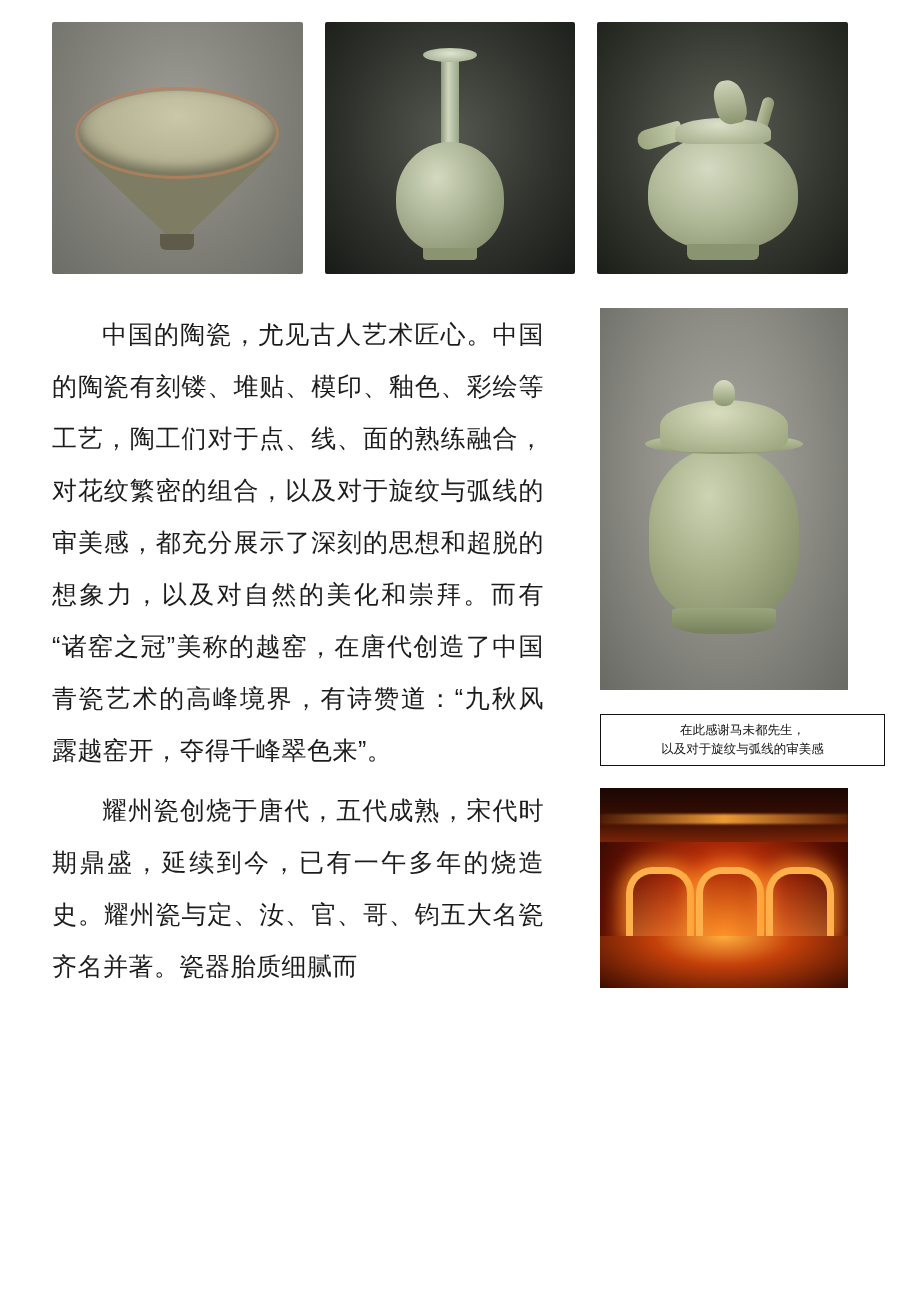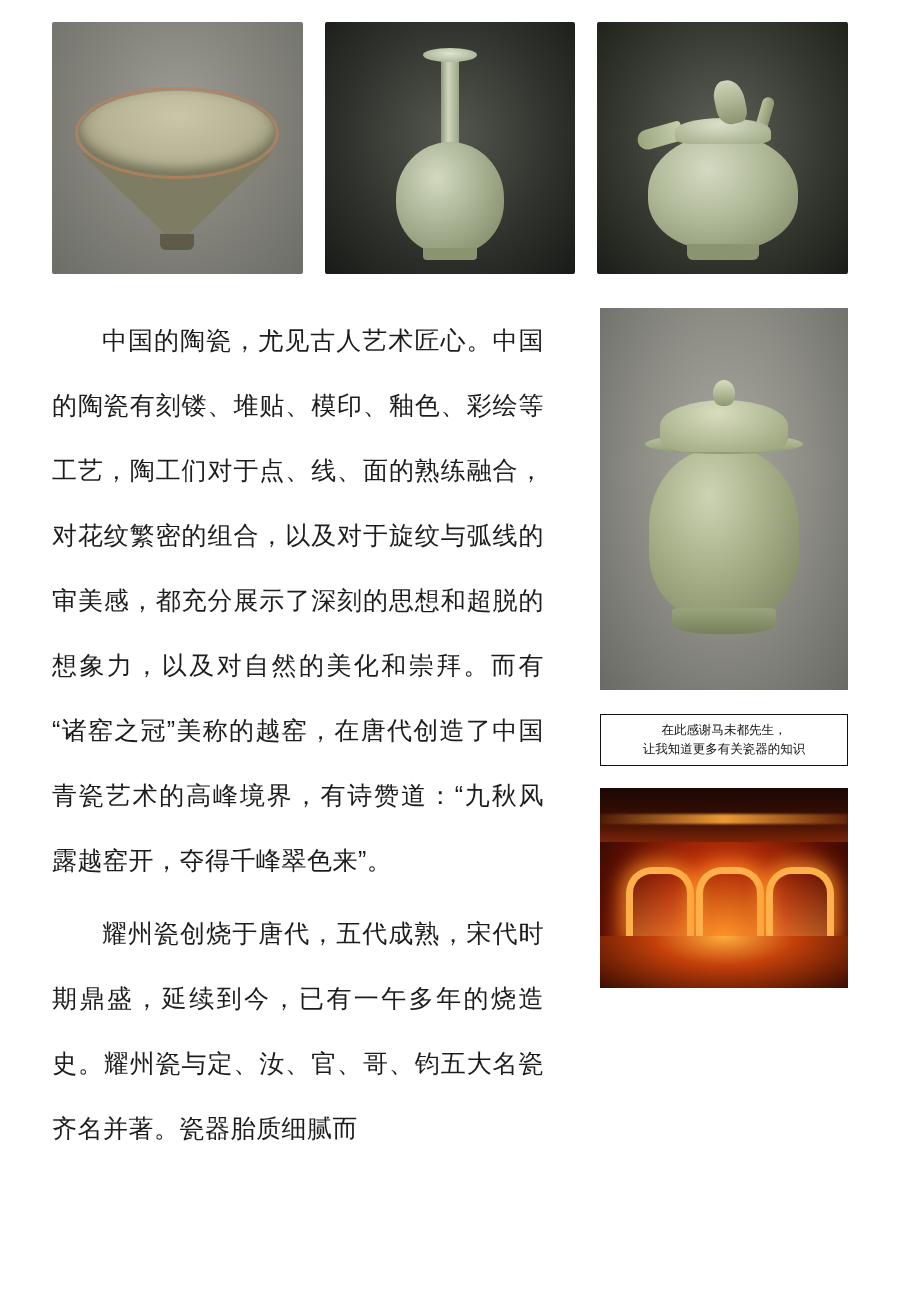--- a/index.html
+++ b/index.html
@@ -206,29 +206,28 @@
     float: left;
   }
   .col-right {
     width: 248px;
     float: right;
   }
 
   p.body-text {
     margin: 0 0 0 0;
     font-size: 25px;
-    line-height: 65px;
+    line-height: 52px;
     letter-spacing: 0.5px;
     text-align: justify;
     text-justify: inter-ideograph;
     color: #1c1c1c;
   }
   p.body-text + p.body-text {
     margin-top: 8px;
-    font-family: Liberation Serif, serif;
   }
   .indent { text-indent: 2em; }
 
   
   .photo-jar {
     width: 248px;
     height: 382px;
     position: relative;
     overflow: hidden;
     background: radial-gradient(ellipse at 50% 42%, #a9a9a2 0%, #8c8c85 50%, #6a6a65 100%);
@@ -279,21 +278,21 @@
     top: 300px;
     transform: translateX(-50%);
     width: 104px;
     height: 26px;
     border-radius: 10% 10% 40% 40%;
     background: linear-gradient(180deg,#9aa47d,#76805a);
   }
 
   .credit-box {
     margin-top: 24px;
-    width: 248px;
+    width: 285px;
     box-sizing: border-box;
     border: 1px solid #111;
     padding: 6px 8px;
     font-size: 12.5px;
     line-height: 19px;
     text-align: center;
     color: #111;
   }
 
   .photo-kiln {
@@ -384,21 +383,21 @@
       <div class="photo-jar">
         <div class="jar-body"></div>
         <div class="jar-flange"></div>
         <div class="jar-lid"></div>
         <div class="jar-knob"></div>
         <div class="jar-foot"></div>
       </div>
 
       <div class="credit-box">
         <div>在此感谢马未都先生，</div>
-        <div>让我知道更多有关瓷器的知识</div>
+        <div>以及对于旋纹与弧线的审美感</div>
       </div>
 
       <div class="photo-kiln">
         <div class="kiln-top"></div>
         <div class="kiln-beam"></div>
         <div class="kiln-arch a1"></div>
         <div class="kiln-arch a2"></div>
         <div class="kiln-arch a3"></div>
         <div class="kiln-floor"></div>
       </div>

